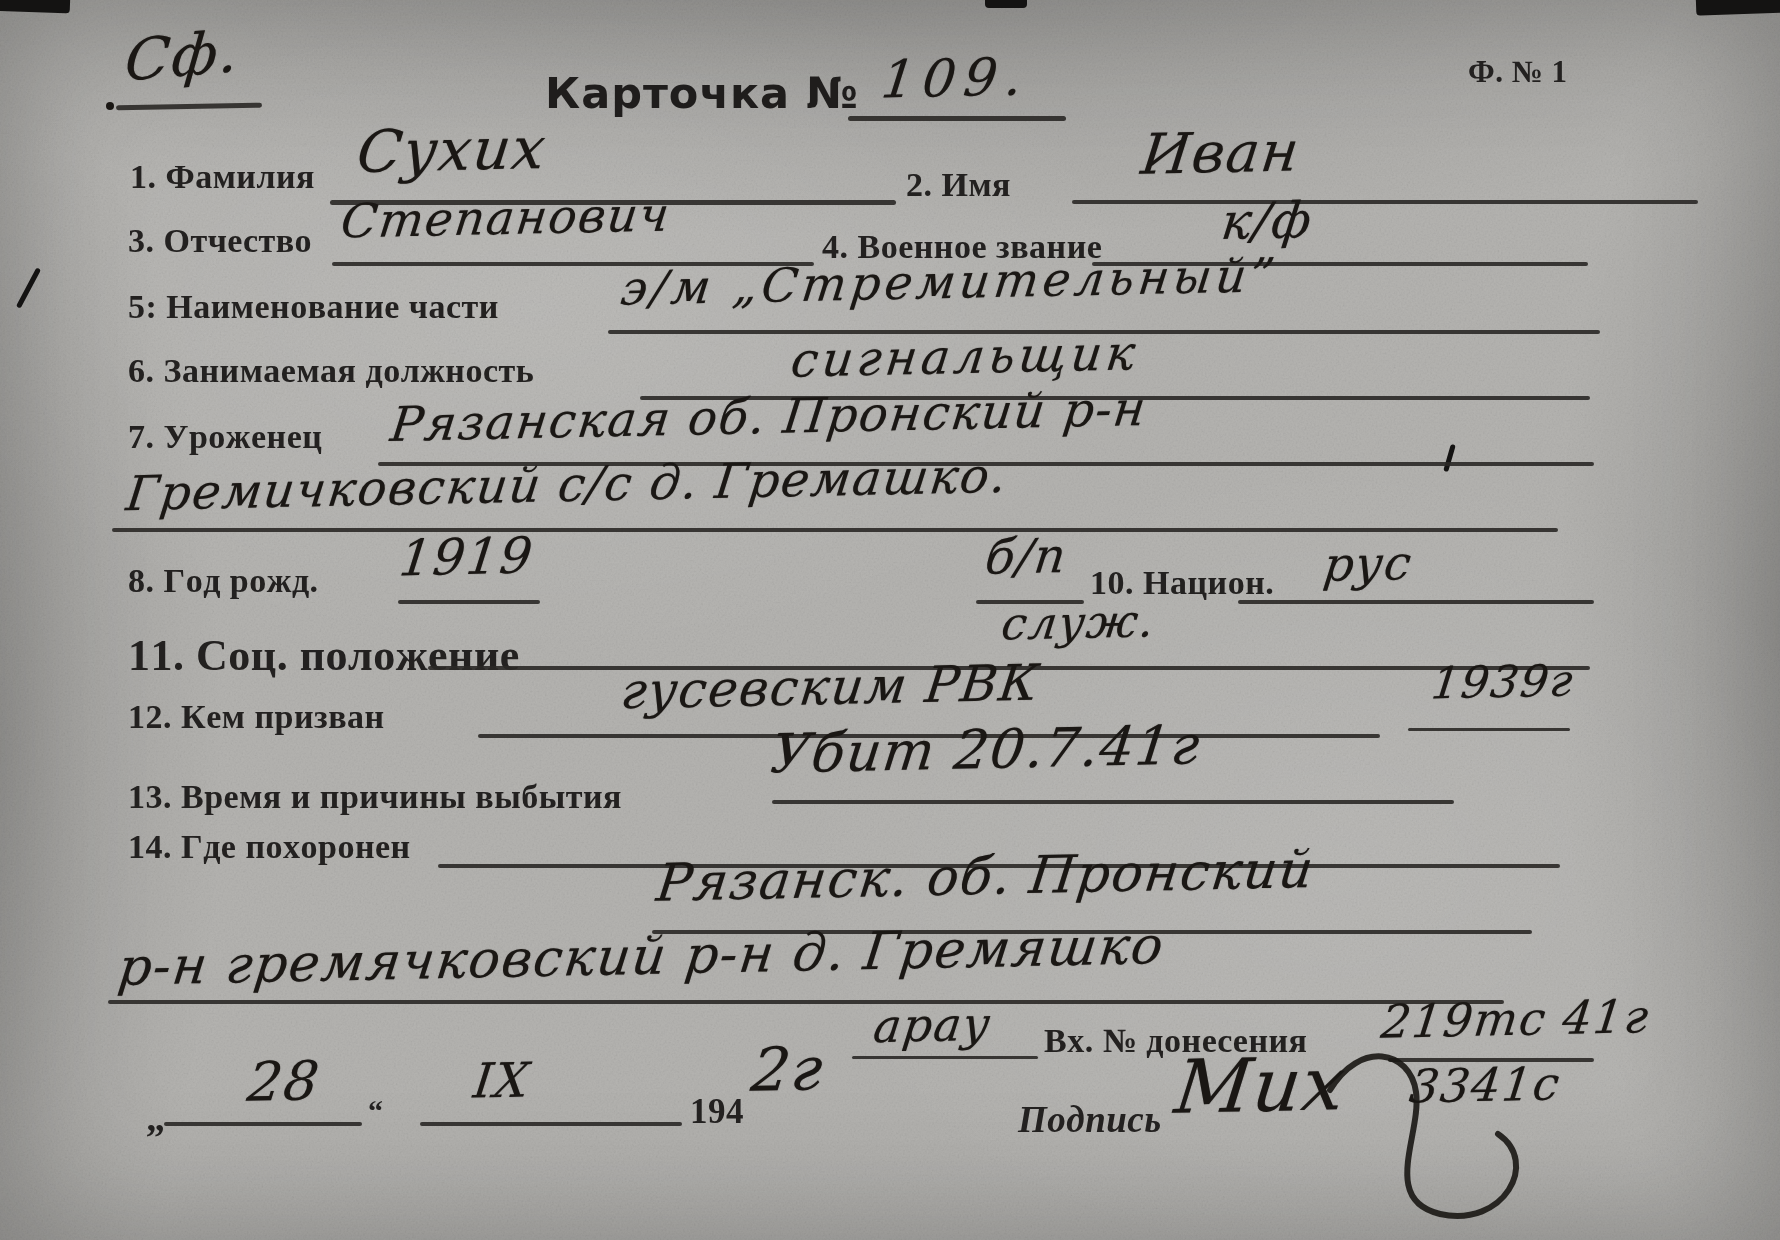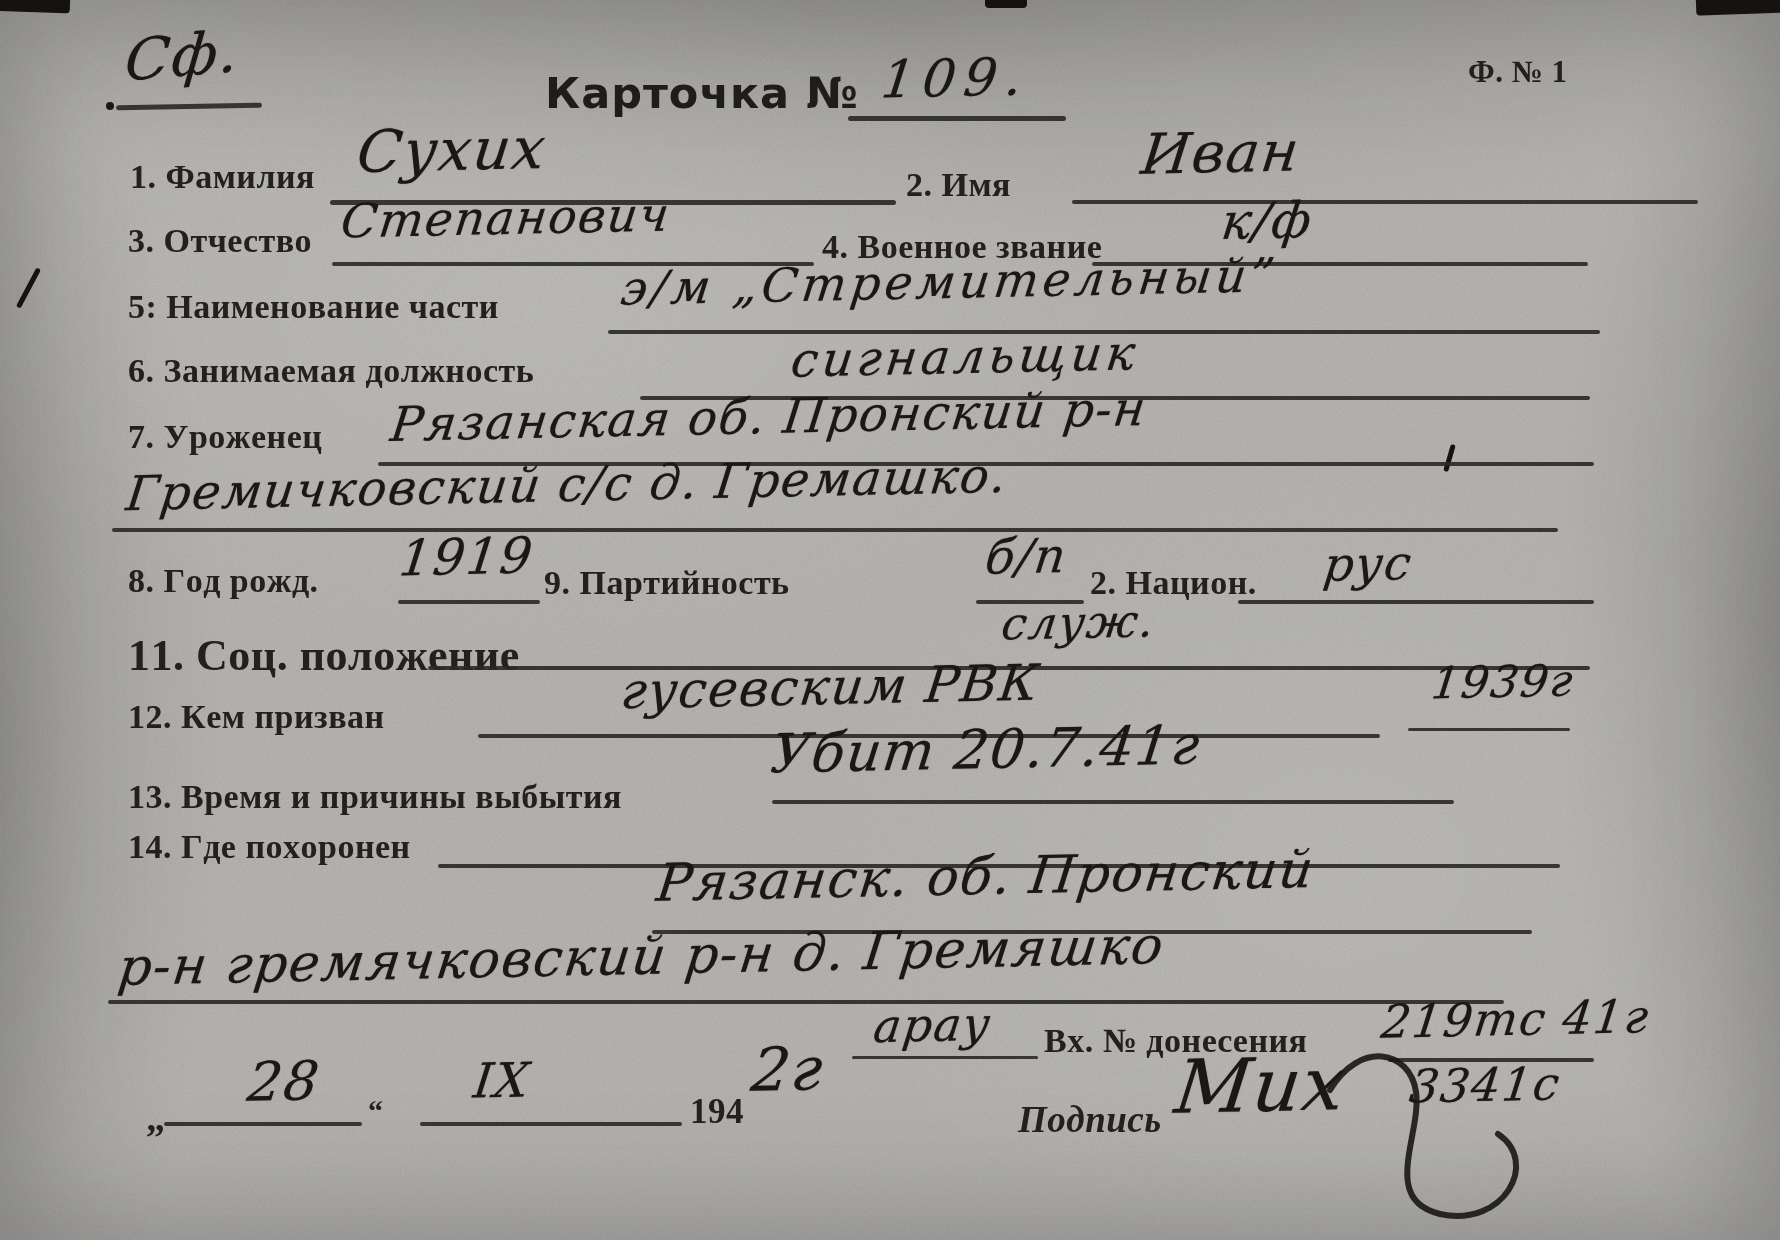--- a/index.html
+++ b/index.html
@@ -82,24 +82,23 @@
   <span class="p" style="left:128px;top:418px;font-size:34px;">7. Уроженец</span>
   <div class="rule" style="left:378px;top:462px;width:1216px;"></div>
   <span class="h" style="left:392px;top:388px;font-size:48px;">Рязанская об. Пронский р-н</span>
 
   <div class="rule" style="left:112px;top:528px;width:1446px;"></div>
   <span class="h" style="left:128px;top:456px;font-size:48px;">Гремичковский с/с д. Гремашко.</span>
 
   <span class="p" style="left:128px;top:562px;font-size:34px;">8. Год рожд.</span>
   <div class="rule" style="left:398px;top:600px;width:142px;"></div>
   <span class="h" style="left:400px;top:528px;font-size:50px;">1919</span>
-  <span class="p" style="left:544px;top:564px;font-size:34px;">9. Партийность</span>
   <div class="rule" style="left:976px;top:600px;width:108px;"></div>
   <span class="h" style="left:986px;top:528px;font-size:48px;">б/п</span>
-  <span class="p" style="left:1090px;top:564px;font-size:34px;">2. Национ.</span>
+  <span class="p" style="left:1090px;top:564px;font-size:34px;">10. Национ.</span>
   <div class="rule" style="left:1238px;top:600px;width:356px;"></div>
   <span class="h" style="left:1324px;top:536px;font-size:47px;">рус</span>
 
   <span class="p" style="left:128px;top:630px;font-size:44px;">11. Соц. положение</span>
   <div class="rule" style="left:428px;top:666px;width:1162px;"></div>
   <span class="h" style="left:1002px;top:596px;font-size:45px;">служ.</span>
 
   <span class="p" style="left:128px;top:698px;font-size:34px;">12. Кем призван</span>
   <div class="rule" style="left:478px;top:734px;width:902px;"></div>
   <span class="h" style="left:622px;top:658px;font-size:50px;">гусевским РВК</span>

